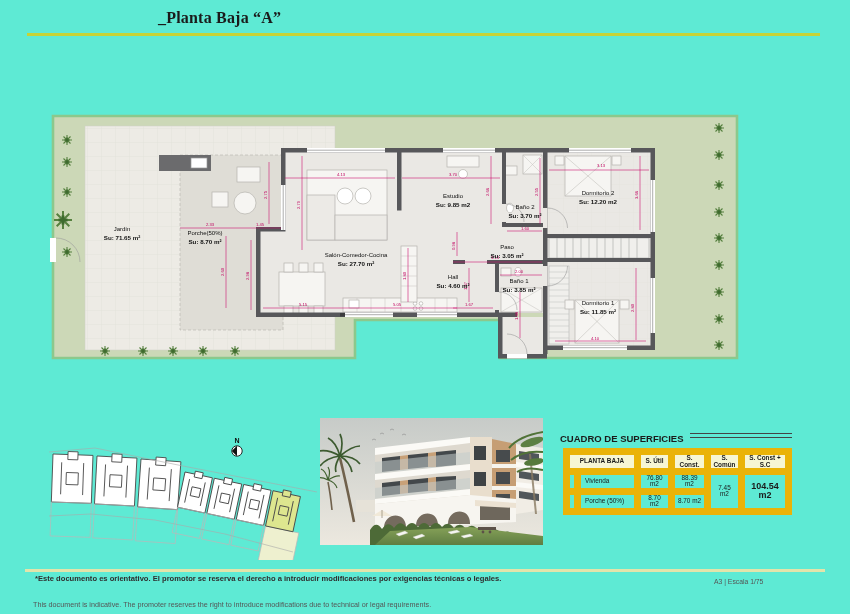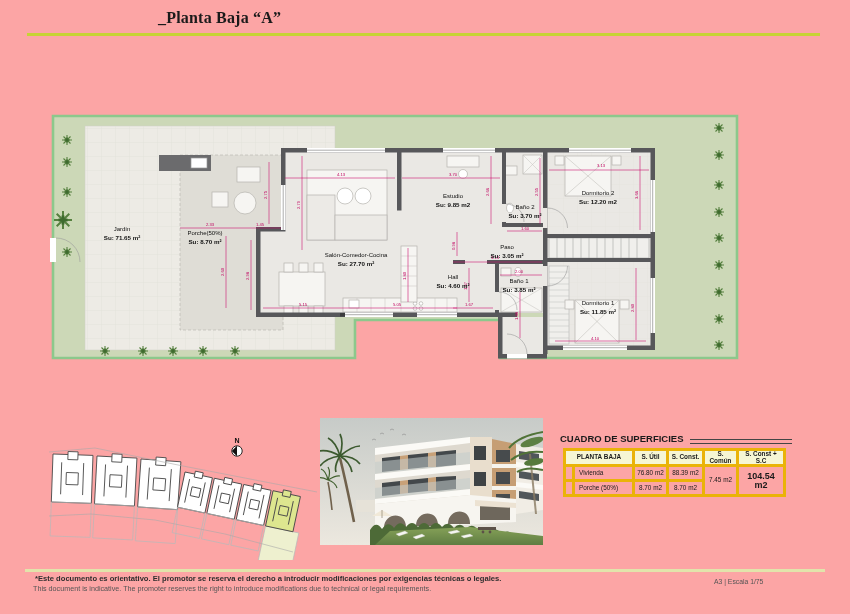--- a/index.html
+++ b/index.html
@@ -1,44 +1,44 @@
 <!DOCTYPE html>
 <html><head>
 <meta charset="utf-8">
 <style>
   html,body{margin:0;padding:0;background:#888;}
-  .page{position:relative;width:850px;height:614px;background:#fca5a5;overflow:hidden;
+  .page{position:relative;width:850px;height:614px;background:#5eead4;overflow:hidden;
         font-family:"Liberation Sans",sans-serif;}
   .doc-title{position:absolute;left:158px;top:9px;font-family:"Liberation Serif",serif;
              font-weight:700;font-size:16px;color:#1a1a1a;letter-spacing:.2px;}
   .accent-line{position:absolute;left:27px;top:33px;width:793px;height:3px;background:#c6d335;}
   .footer-line{position:absolute;left:25px;top:569px;width:800px;height:3px;background:#e2e4ab;}
   .fp,.kp,.ph{position:absolute;}
   .fp{left:45px;top:100px;}
   .kp{left:45px;top:430px;}
   .ph{left:320px;top:418px;}
   
   .rn{font:400 6px "Liberation Sans",sans-serif;fill:#111;text-anchor:middle;}
   .ra{font:700 6.2px "Liberation Sans",sans-serif;fill:#111;text-anchor:middle;}
   .dim{font:400 4.2px "Liberation Sans",sans-serif;fill:#c0005f;text-anchor:middle;}
   .kpn{font:700 7px "Liberation Sans",sans-serif;fill:#111;text-anchor:middle;}
   
   .surf{position:absolute;left:560px;top:433px;width:232px;}
-  .surf-title{display:flex;align-items:flex-end;}
+  .surf-title{display:flex;align-items:flex-start;}
   .surf-title .t{font-weight:700;font-size:9.5px;color:#1a1a1a;white-space:nowrap;}
   .surf-title .rule{flex:1;height:3px;border-top:1.2px solid #444;border-bottom:1.2px solid #444;margin-left:6px;}
   table.st{border-collapse:collapse;margin-top:4px;margin-left:3px;border:1.6px solid #2e2e2e;}
-  table.st th,table.st td{border:3px solid #eab308;font-size:6.4px;color:#1a1a1a;
+  table.st th,table.st td{border:7px solid #eab308;font-size:6.4px;color:#1a1a1a;
       padding:0 2px;text-align:center;height:12px;line-height:1;}
   table.st th{background:#f6f6d4;font-weight:700;height:13px;}
   table.st td.lbl{text-align:left;padding-left:4px;}
   table.st td.total{font-weight:700;font-size:9px;}
   
   .f-es{position:absolute;left:35px;top:574px;font-size:7.6px;font-weight:700;color:#2e2e2e;}
-  .f-en{position:absolute;left:33px;top:584px;font-size:7.2px;color:#555;}
+  .f-en{position:absolute;left:33px;top:600px;font-size:7.2px;color:#555;}
   .f-scale{position:absolute;left:714px;top:578px;font-size:6.8px;color:#555;}
 </style>
 </head>
 <body>
 
 <div class="page">
 
   <div class="doc-title">_Planta Baja “A”</div>
   <div class="accent-line"></div>
 

